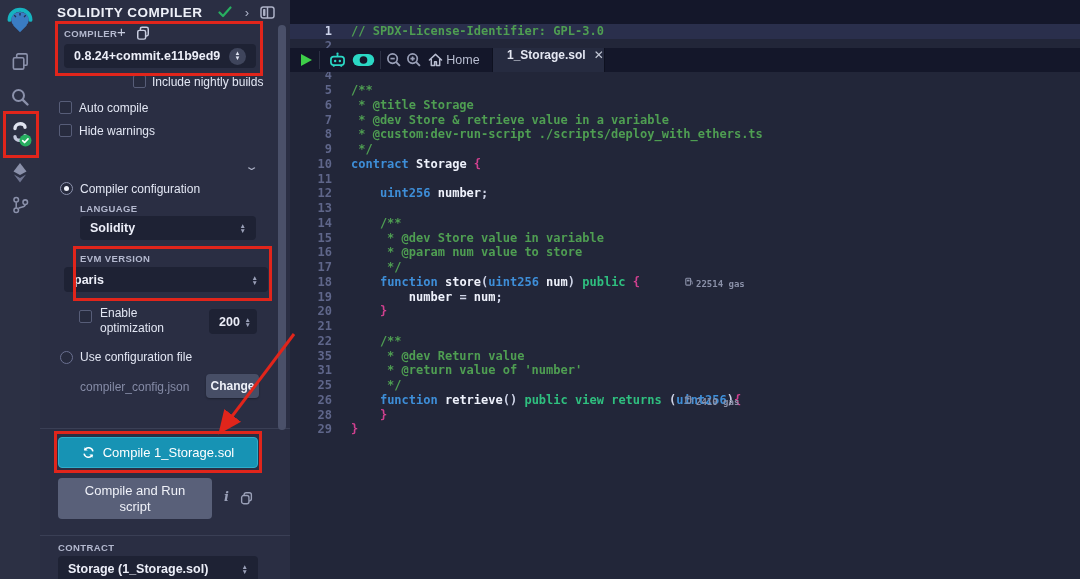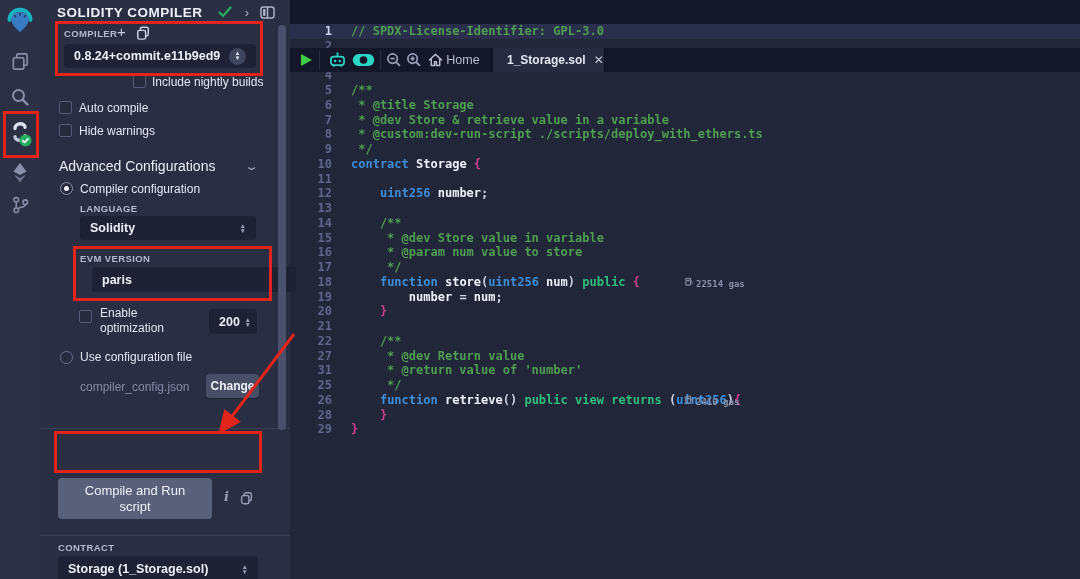--- a/index.html
+++ b/index.html
@@ -39,21 +39,21 @@
              font-size:13px; display:flex; align-items:center; justify-content:center; text-align:center; line-height:16px; cursor:pointer; }
   .divider { position:absolute; left:0; width:250px; height:1px; background:#3a3f55; }
   .scroll-thumb { position:absolute; left:238px; top:25px; width:8px; height:405px; background:#4a5069; border-radius:4px; cursor:pointer; }
 
   
   .topbar { position:absolute; left:290px; top:0; width:790px; height:24px; background:#14172a; z-index:2;margin-top:48px; }
   .tb-ic { position:absolute; top:0; height:24px; display:flex; align-items:center; justify-content:center; cursor:pointer; }
   .tb-sep { position:absolute; top:3px; width:1px; height:18px; background:#2c3044; }
   .play { width:0; height:0; border-left:11px solid #3ecf49; border-top:6.5px solid transparent; border-bottom:6.5px solid transparent; }
   .home-lbl { color:#b8bdd0; font-size:12.5px; }
-  .tab { position:absolute; left:202px; top:0; width:113px; height:24px; background:#262b40; display:flex; align-items:center;
+  .tab { position:absolute; left:202px; top:0; width:113px; height:24px; background:#262b40; display:flex; 
          padding:0 8px; gap:6px; cursor:pointer; border-left:1px solid #0e1120; border-right:1px solid #0e1120; }
   .tab-lbl { color:#e4e7f2; font-size:12px; font-weight:bold; }
   .tab-close { color:#c5cad8; font-size:12px; margin-left:2px; cursor:pointer; }
 
   
   .editor { position:absolute; left:290px; top:24px; width:790px; height:555px; background:#222639; z-index:1;
             font-family:"DejaVu Sans Mono", monospace; }
   .cl { position:relative; height:14.75px; line-height:14.75px; white-space:pre; font-size:12px; font-weight:600; }
   .cl.hl { background:#2a2f4c; }
   .ln { position:absolute; left:0; top:0; width:42px; text-align:right; color:#5f668a; font-weight:600; }
@@ -159,37 +159,36 @@
 
     <div class="cb" style="left:93px;top:75px"></div>
     <div class="p-abs txt" style="left:112px;top:75px">Include nightly builds</div>
 
     <div class="cb" style="left:19px;top:101px"></div>
     <div class="p-abs txt" style="left:39px;top:101px">Auto compile</div>
 
     <div class="cb" style="left:19px;top:124px"></div>
     <div class="p-abs txt" style="left:39px;top:124px">Hide warnings</div>
 
-    <div class="p-abs adv-title" style="left:19px;top:158px">Advanced Configurations</div>
     <div class="p-abs chev-down" style="left:207px;top:160px">⌄</div>
 
     <div class="radio sel" style="left:20px;top:182px"></div>
     <div class="p-abs txt" style="left:40px;top:182px">Compiler configuration</div>
 
     <div class="p-abs lbl" style="left:40px;top:203px">LANGUAGE</div>
     <div class="select" style="left:40px;top:216px;width:176px;height:24px">
       <span>Solidity</span>
       <span class="stepper">
           <span>▲</span>
           <span>▼</span>
         </span>
     </div>
 
     <div class="p-abs lbl" style="left:40px;top:253px">EVM VERSION</div>
-    <div class="select" style="left:52px;top:267px;width:204px;height:25px">
+    <div class="select" style="left:24px;top:267px;width:204px;height:25px">
       <span>paris</span>
       <span class="stepper">
           <span>▲</span>
           <span>▼</span>
         </span>
     </div>
 
     <div class="cb" style="left:39px;top:310px"></div>
     <div class="p-abs txt" style="left:60px;top:306px;width:80px;line-height:15px">Enable optimization</div>
     <div class="select" style="left:169px;top:309px;width:48px;height:25px;padding:1px 6px 0 10px">
@@ -200,20 +199,29 @@
         </span>
     </div>
 
     <div class="radio" style="left:20px;top:351px"></div>
     <div class="p-abs txt" style="left:40px;top:350px">Use configuration file</div>
     <div class="p-abs muted" style="left:40px;top:380px">compiler_config.json</div>
     <div class="p-abs btn-gray" style="left:166px;top:374px;width:53px;height:24px">Change</div>
 
     <div class="divider" style="top:428px"></div>
 
+    <div class="p-abs btn-compile">
+      <svg width="13" height="13" viewBox="0 0 16 16">
+        <path d="M13.5 6.5A5.6 5.6 0 0 0 3 5.2" fill="none" stroke="#fff" stroke-width="1.8"></path>
+        <path d="M3 1.5v4h4z" fill="#fff"></path>
+        <path d="M2.5 9.5A5.6 5.6 0 0 0 13 10.8" fill="none" stroke="#fff" stroke-width="1.8"></path>
+        <path d="M13 14.5v-4H9z" fill="#fff"></path>
+      </svg>
+      <span>Compile 1_Storage.sol</span>
+    </div>
 
     <div class="p-abs btn-run">
       <span style="width:120px">Compile and Run script</span>
     </div>
     <div class="p-abs" style="left:184px;top:489px;color:#9aa0b8;font-family:'DejaVu Serif',serif;font-size:13px;font-style:italic;font-weight:bold;cursor:pointer">i</div>
     <div class="p-abs" style="left:200px;top:491px;cursor:pointer">
       <svg width="13" height="14" viewBox="0 0 16 16">
           <rect x="5" y="1.5" width="9" height="10" rx="2.5" fill="none" stroke="#9aa0b8" stroke-width="1.7"></rect>
           <rect x="2" y="5" width="9" height="10" rx="2.5" fill="#2a2e43" stroke="#9aa0b8" stroke-width="1.7"></rect>
         </svg>
@@ -308,21 +316,21 @@
         <div class="cl"><span class="ln">17</span><span class="codespan"><span class="tk-c">     */</span></span></div>
         <div class="cl"><span class="ln">18</span><span class="codespan"><span class="tk-w">    </span><span class="tk-k">function</span><span class="tk-w"> </span><span class="tk-b">store</span><span class="tk-w">(</span><span class="tk-k">uint256</span><span class="tk-w"> </span><span class="tk-b">num</span><span class="tk-w">) </span><span class="tk-g">public</span><span class="tk-w"> </span><span class="tk-p">{</span></span><span class="gas"><svg width="8" height="9" viewBox="0 0 10 11">
               <rect x="1" y="1.5" width="6" height="8.5" rx="1" fill="none" stroke="#8a90a8" stroke-width="1.4"></rect>
               <path d="M2.3 3.2h3.4v2.2H2.3z" fill="#8a90a8"></path>
               <path d="M7.5 4.5c1 .4 1.6 1 1.6 2v2.5" fill="none" stroke="#8a90a8" stroke-width="1.1"></path>
             </svg><span>22514 gas</span></span></div>
         <div class="cl"><span class="ln">19</span><span class="codespan"><span class="tk-w">        </span><span class="tk-b">number</span><span class="tk-w"> = </span><span class="tk-b">num</span><span class="tk-w">;</span></span></div>
         <div class="cl"><span class="ln">20</span><span class="codespan"><span class="tk-w">    </span><span class="tk-p">}</span></span></div>
         <div class="cl"><span class="ln">21</span><span class="codespan"></span></div>
         <div class="cl"><span class="ln">22</span><span class="codespan"><span class="tk-c">    /**</span></span></div>
-        <div class="cl"><span class="ln">27</span><span class="codespan"><span class="tk-c">     * @dev Return value</span></span></div>
+        <div class="cl"><span class="ln">35</span><span class="codespan"><span class="tk-c">     * @dev Return value</span></span></div>
         <div class="cl"><span class="ln">31</span><span class="codespan"><span class="tk-c">     * @return value of 'number'</span></span></div>
         <div class="cl"><span class="ln">25</span><span class="codespan"><span class="tk-c">     */</span></span></div>
         <div class="cl"><span class="ln">26</span><span class="codespan"><span class="tk-w">    </span><span class="tk-k">function</span><span class="tk-w"> </span><span class="tk-b">retrieve</span><span class="tk-w">() </span><span class="tk-g">public</span><span class="tk-w"> </span><span class="tk-g">view</span><span class="tk-w"> </span><span class="tk-g">returns</span><span class="tk-w"> (</span><span class="tk-k">uint256</span><span class="tk-w">)</span><span class="tk-p">{</span></span><span class="gas"><svg width="8" height="9" viewBox="0 0 10 11">
               <rect x="1" y="1.5" width="6" height="8.5" rx="1" fill="none" stroke="#8a90a8" stroke-width="1.4"></rect>
               <path d="M2.3 3.2h3.4v2.2H2.3z" fill="#8a90a8"></path>
               <path d="M7.5 4.5c1 .4 1.6 1 1.6 2v2.5" fill="none" stroke="#8a90a8" stroke-width="1.1"></path>
             </svg><span>2410 gas</span></span></div>
         <div class="cl"><span class="ln">28</span><span class="codespan"><span class="tk-w">    </span><span class="tk-p">}</span></span></div>
         <div class="cl"><span class="ln">29</span><span class="codespan"><span class="tk-p">}</span></span></div>
       </div>

